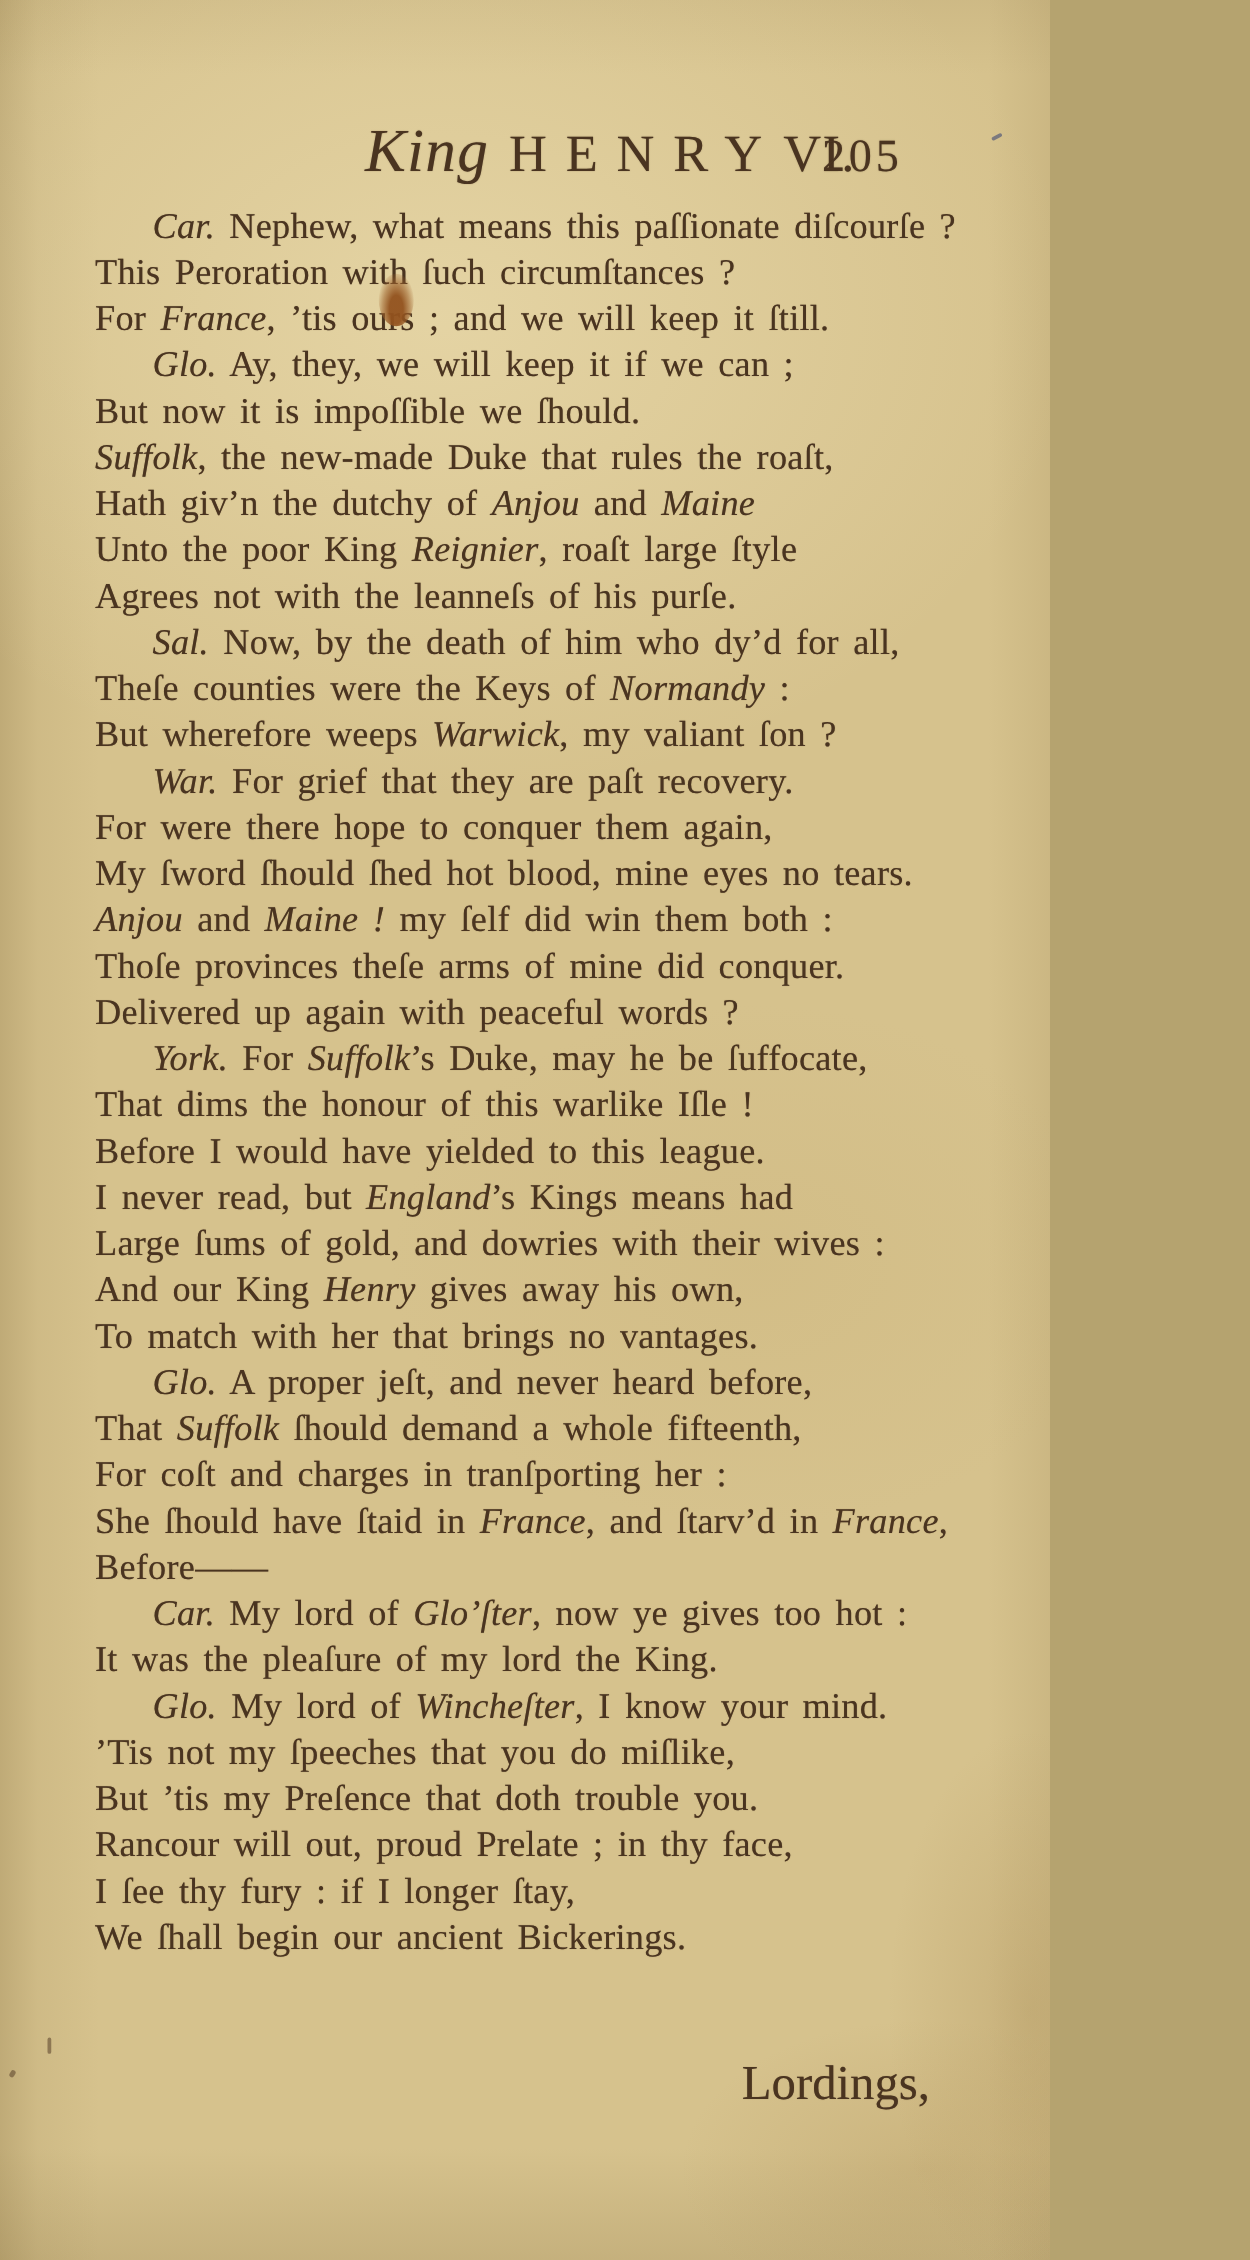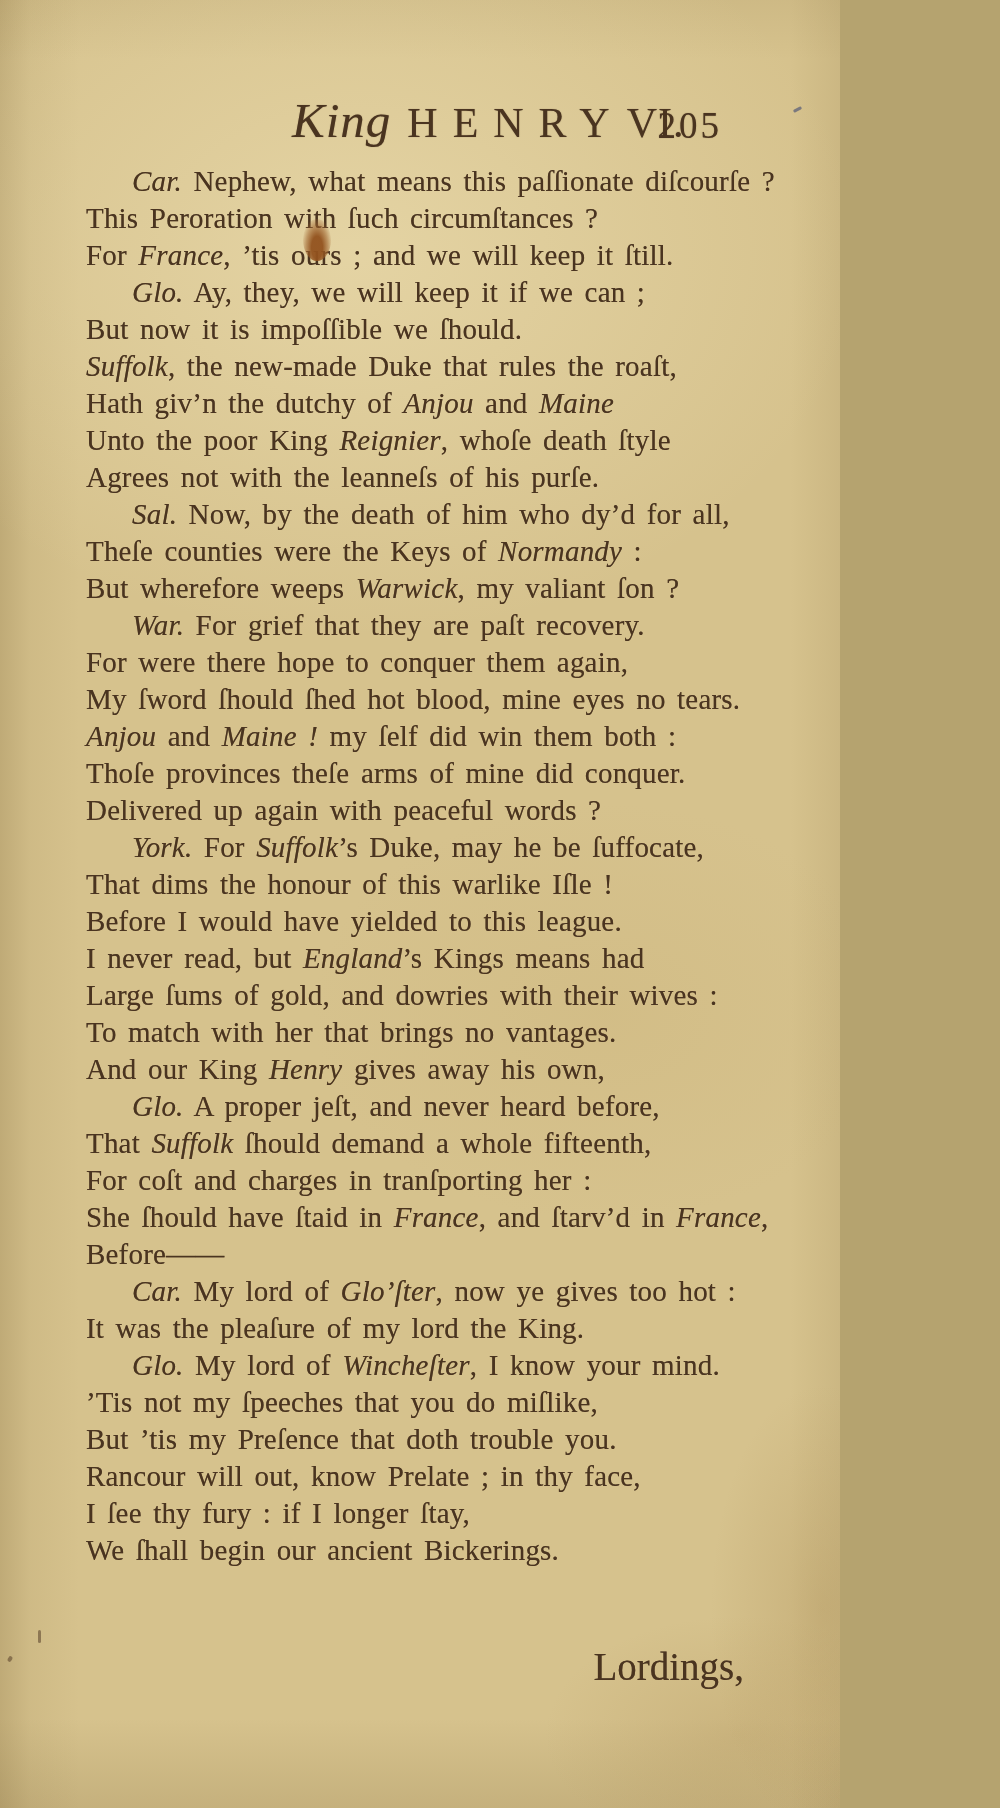--- a/index.html
+++ b/index.html
@@ -30,21 +30,21 @@
   .title .king{font-style:italic;font-size:49px;letter-spacing:1px;}
   .title .caps{font-size:42px;letter-spacing:15px;margin-left:16px;}
   .title .numeral{font-size:42px;letter-spacing:1px;margin-left:2px;}
   .pagenum{
     position:absolute;top:104px;right:118px;
     font-size:37px;letter-spacing:3px;
     text-shadow:0 0 1px rgba(62,42,24,0.5);
   }
   
   .text-block{
-    position:absolute;top:163px;left:86px;width:845px;
+    position:absolute;top:163px;left:76px;width:845px;
     font-size:29px;line-height:37px;
     word-spacing:4px;letter-spacing:0.2px;
     white-space:nowrap;
     text-shadow:0 0 0.6px rgba(62,42,24,0.55);
   }
   .line{height:37px;}
   .line.indent{text-indent:46px;}
   .catchword{
     position:absolute;top:1644px;right:96px;
     font-size:39px;word-spacing:4px;
@@ -76,49 +76,49 @@
   <div class="pagenum">205</div>
 
   <div class="text-block">
       <div class="line indent"><span class="it">Car.</span><span> Nephew, what means this paſſionate diſcourſe ?</span></div>
       <div class="line"><span>This Peroration  with ſuch circumſtances ?</span></div>
       <div class="line"><span>For </span><span class="it">France</span><span>, ’tis ours ;  and we will keep it ſtill.</span></div>
       <div class="line indent"><span class="it">Glo.</span><span> Ay,  they,  we will keep it if we can ;</span></div>
       <div class="line"><span>But now it is impoſſible we ſhould.</span></div>
       <div class="line"><span class="it">Suffolk</span><span>, the new-made Duke that rules the roaſt,</span></div>
       <div class="line"><span>Hath giv’n the dutchy of </span><span class="it">Anjou</span><span> and </span><span class="it">Maine</span></div>
-      <div class="line"><span>Unto the poor King </span><span class="it">Reignier</span><span>, whoſe death ſtyle</span></div>
+      <div class="line"><span>Unto the poor King </span><span class="it">Reignier</span><span>, roaſt large ſtyle</span></div>
       <div class="line"><span>Agrees not with the leanneſs of his purſe.</span></div>
       <div class="line indent"><span class="it">Sal.</span><span> Now,  by the death of him who dy’d for all,</span></div>
       <div class="line"><span>Theſe counties were the Keys of </span><span class="it">Normandy</span><span> :</span></div>
       <div class="line"><span>But wherefore weeps </span><span class="it">Warwick</span><span>,  my valiant  ſon ?</span></div>
       <div class="line indent"><span class="it">War.</span><span> For grief that they are paſt recovery.</span></div>
       <div class="line"><span>For were there hope to conquer them again,</span></div>
       <div class="line"><span>My ſword ſhould ſhed hot blood,  mine eyes no tears.</span></div>
       <div class="line"><span class="it">Anjou</span><span> and </span><span class="it">Maine !</span><span>  my ſelf did win them both :</span></div>
       <div class="line"><span>Thoſe provinces theſe arms of mine did conquer.</span></div>
       <div class="line"><span>Delivered up again with peaceful words ?</span></div>
       <div class="line indent"><span class="it">York.</span><span> For </span><span class="it">Suffolk</span><span>’s Duke,  may he be ſuffocate,</span></div>
       <div class="line"><span>That dims the honour of this warlike Iſle !</span></div>
       <div class="line"><span>Before I would have yielded to this league.</span></div>
       <div class="line"><span>I never read,  but </span><span class="it">England</span><span>’s Kings means had</span></div>
       <div class="line"><span>Large ſums of gold,  and dowries with their wives :</span></div>
+      <div class="line"><span>And our King </span><span class="it">Henry</span><span> gives away his own,</span></div>
       <div class="line"><span>To match with her that brings no vantages.</span></div>
-      <div class="line"><span>And our King </span><span class="it">Henry</span><span> gives away his own,</span></div>
       <div class="line indent"><span class="it">Glo.</span><span> A proper jeſt,  and never heard before,</span></div>
       <div class="line"><span>That </span><span class="it">Suffolk</span><span> ſhould demand a whole fifteenth,</span></div>
       <div class="line"><span>For coſt and charges in tranſporting her :</span></div>
       <div class="line"><span>She ſhould have ſtaid in </span><span class="it">France</span><span>, and ſtarv’d in </span><span class="it">France</span><span>,</span></div>
       <div class="line"><span>Before——</span></div>
       <div class="line indent"><span class="it">Car.</span><span> My lord of </span><span class="it">Glo’ſter</span><span>,  now ye gives too hot :</span></div>
       <div class="line"><span>It was  the pleaſure of my lord the King.</span></div>
       <div class="line indent"><span class="it">Glo.</span><span> My lord of </span><span class="it">Wincheſter</span><span>, I know your mind.</span></div>
       <div class="line"><span>’Tis not my ſpeeches that you do miſlike,</span></div>
       <div class="line"><span>But ’tis my Preſence that doth trouble you.</span></div>
-      <div class="line"><span>Rancour will out,  know Prelate ;  in thy face,</span></div>
+      <div class="line"><span>Rancour will out,  proud Prelate ;  in thy face,</span></div>
       <div class="line"><span>I ſee thy fury :  if I longer ſtay,</span></div>
       <div class="line"><span>We ſhall begin our ancient Bickerings.</span></div>
     </div>
 
   <div class="catchword">Lordings,</div>
 
   <div class="stain"></div>
   <div class="speck s1"></div>
   <div class="speck s2"></div>
   <div class="speck s3"></div>

